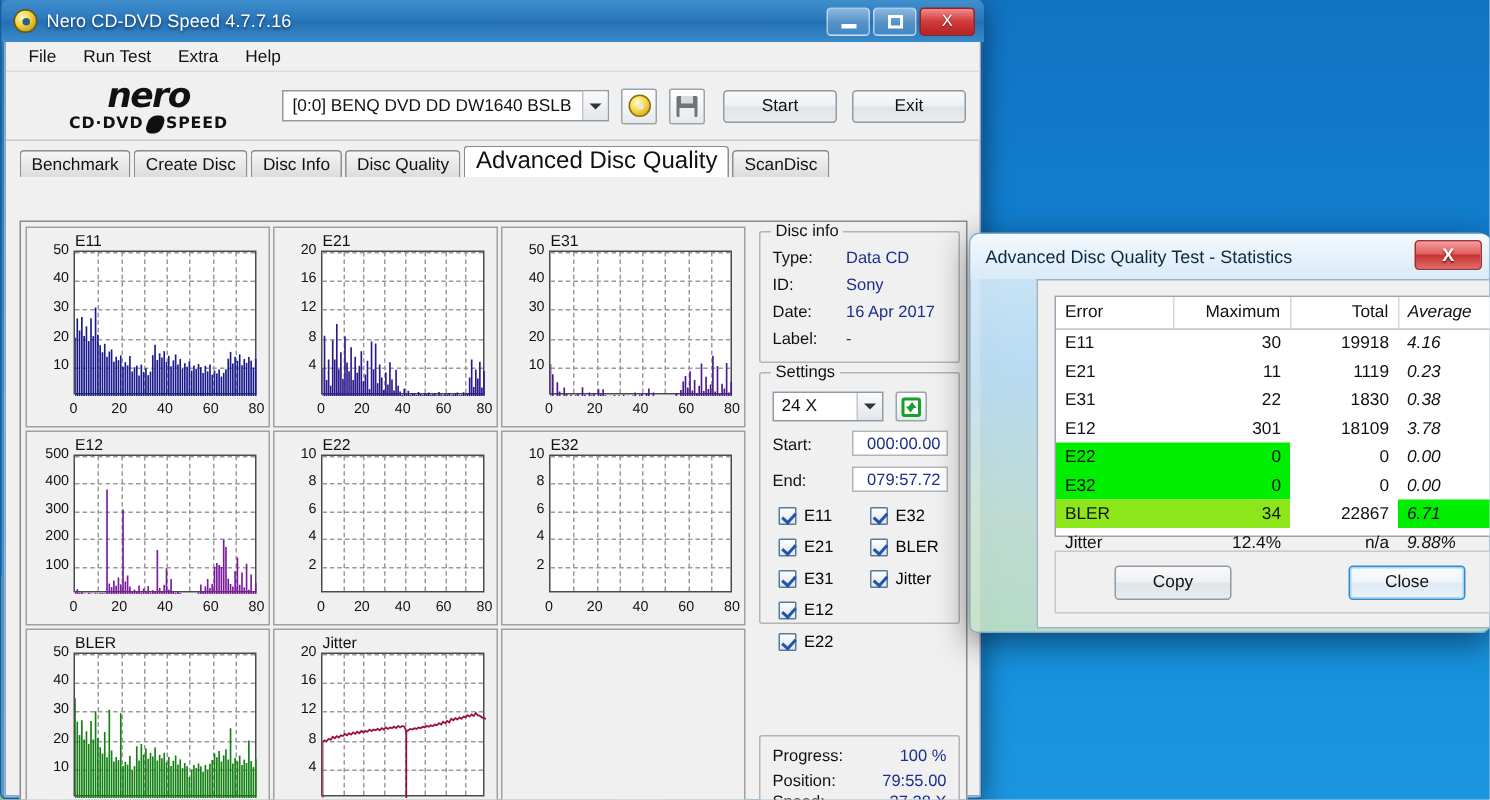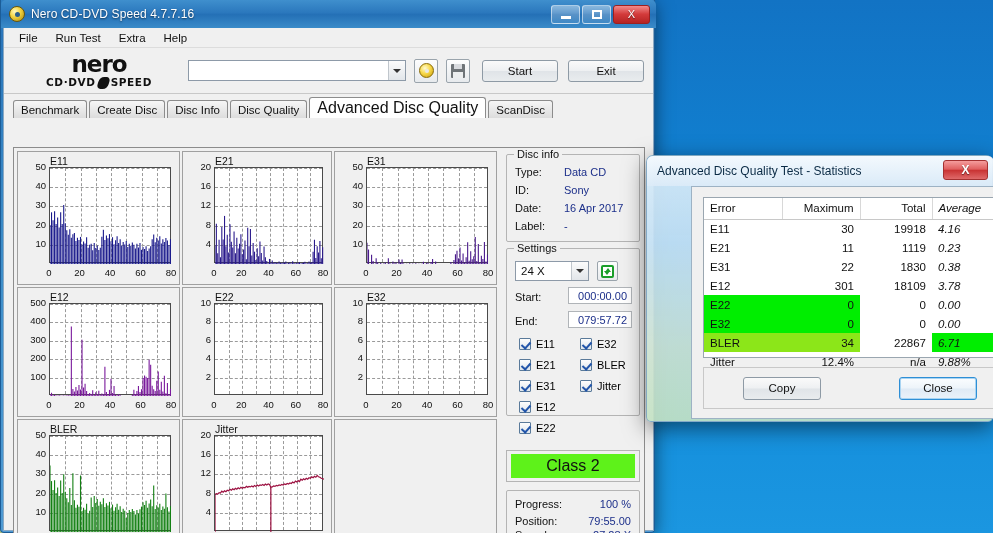--- a/index.html
+++ b/index.html
@@ -96,20 +96,21 @@
     position:relative;
   }
   #nero-logo {
     width:170px; margin-left:10px; display:flex; flex-direction:column;
     align-items:center; justify-content:center; line-height:1;
   }
   .logo-nero {
     font-family:"DejaVu Sans", sans-serif;
     font-weight:bold; font-size:23px; color:#111;
     letter-spacing:-1px;
+    font-style:italic;
   }
   .logo-sub {
     font-family:"DejaVu Sans", sans-serif;
     font-weight:bold; font-size:10.5px; color:#111;
     letter-spacing:0.6px; margin-top:1px;
     display:flex; align-items:center; gap:1px;
   }
   .logo-slash {
     display:inline-block; width:11px; height:12px;
     background:#111; transform:skewX(-18deg);
@@ -347,20 +348,21 @@
       <div id="nero-logo">
         <div class="logo-nero">nero</div>
         <div class="logo-sub">
           <span>CD·DVD</span>
           <span class="logo-slash"></span>
           <span>SPEED</span>
         </div>
       </div>
 
       <div id="drive-select">
+        <span>[0:0]   BENQ DVD DD DW1640 BSLB</span>
         <span class="combo-arrow">
             <span class="tri-down"></span>
           </span>
       </div>
 
       <div class="tool-icon-btn">
         <div class="disc-glyph"></div>
       </div>
       <div class="tool-icon-btn">
         <div class="floppy-glyph"></div>
@@ -1067,23 +1069,20 @@
         <div class="cbrow" style="left:73px;top:110px;">
             <span class="cbox checked"></span>
             <span>BLER</span>
           </div>
         <div class="cbrow" style="left:73px;top:131px;">
             <span class="cbox checked"></span>
             <span>Jitter</span>
           </div>
       </div>
 
-      <div style="position:absolute;left:492px;top:302px;width:134px;height:32px;border:1px solid #b4b4b4;background:#f0f0f0;display:flex;align-items:center;justify-content:center;">
-        <div style="width:124px;height:24px;background:#5ef21a;display:flex;align-items:center;justify-content:center;font-size:16px;color:#111;">Class 2</div>
-      </div>
 
       <div class="group" style="left:492px;top:342px;width:134px;height:58px;">
         <span class="kv kv-key" style="left:8px;top:7px;">Progress:</span>
         <span class="kv kv-val" style="right:8px;top:7px;">100 %</span>
         <span class="kv kv-key" style="left:8px;top:24px;">Position:</span>
         <span class="kv kv-val" style="right:8px;top:24px;">79:55.00</span>
         <span class="kv kv-key" style="left:8px;top:38px;">Speed:</span>
         <span class="kv kv-val" style="right:8px;top:38px;">27.28 X</span>
       </div>
 

